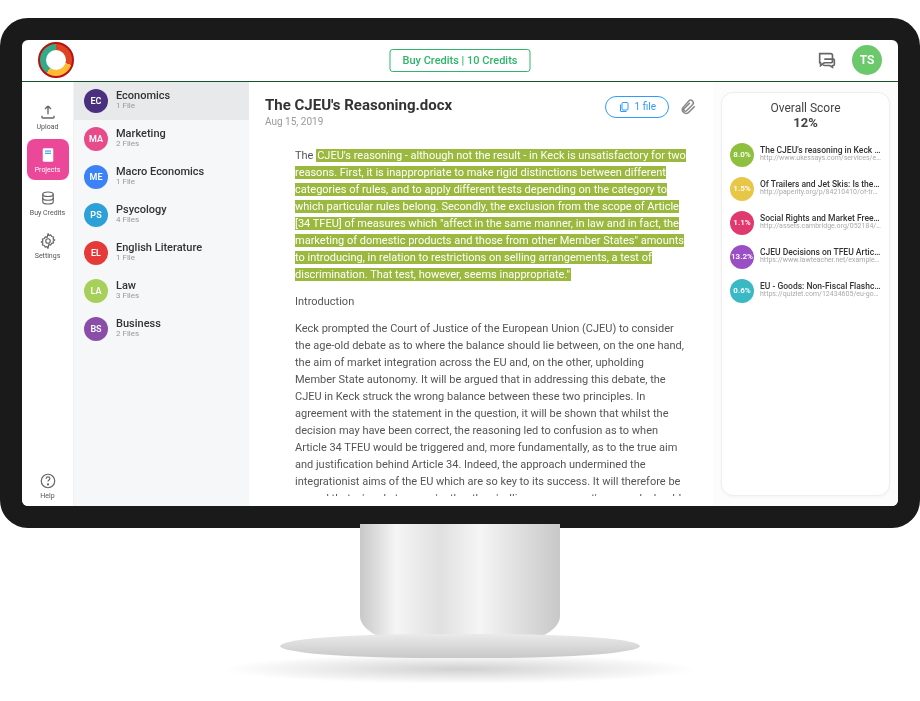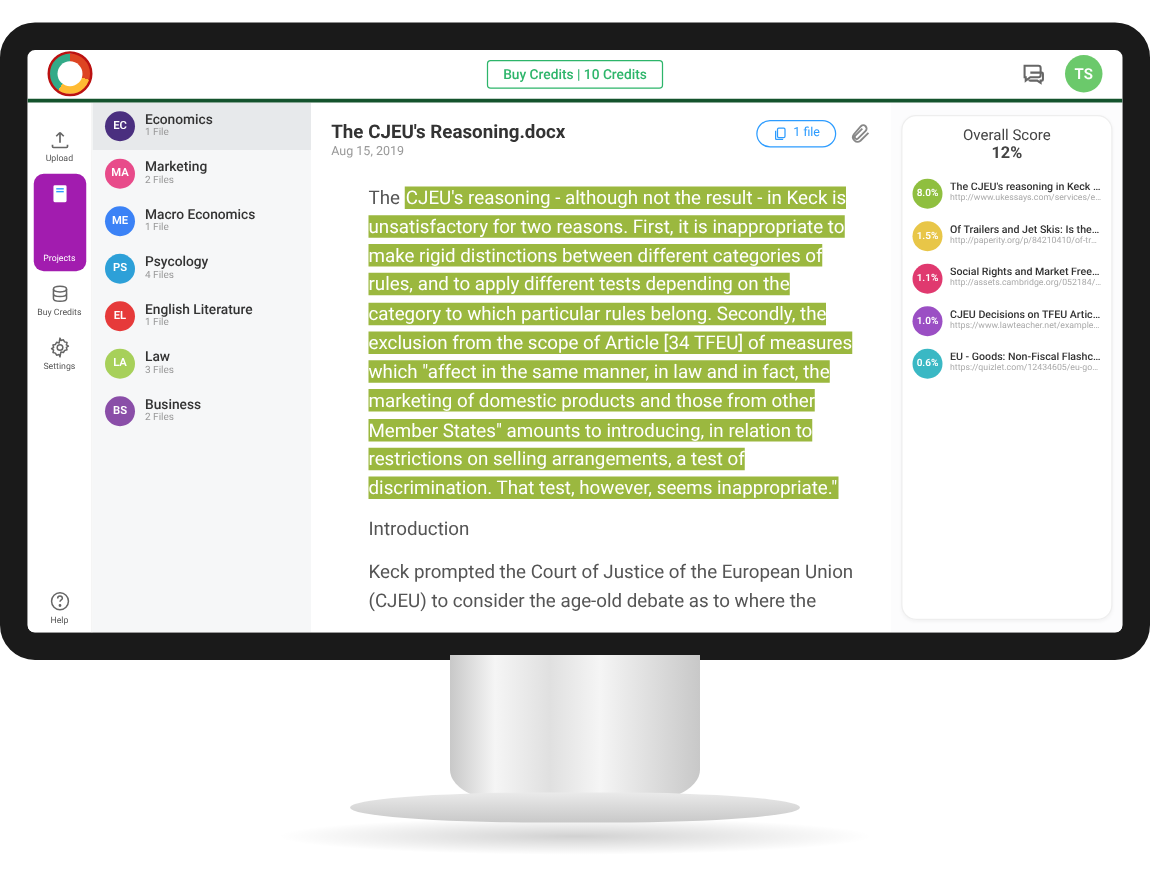--- a/index.html
+++ b/index.html
@@ -4,54 +4,54 @@
 <style>
 * { margin: 0; padding: 0; box-sizing: border-box; font-family: -apple-system, BlinkMacSystemFont, "Segoe UI", Roboto, sans-serif; }
 body { background: #fff; display: flex; justify-content: center; align-items: center; min-height: 701px; }
 
 .monitor { width: 920px; position: relative; }
 .screen { background: #fff; border: 22px solid #1a1a1a; border-radius: 28px; height: 510px; overflow: hidden; display: flex; flex-direction: column; }
 .stand-neck { width: 200px; height: 120px; background: linear-gradient(90deg, #c8c8c8 0%, #f5f5f5 18%, #e0e0e0 40%, #f5f5f5 60%, #c8c8c8 100%); margin: 0 auto; border-radius: 0 0 60px 60px / 0 0 28px 28px; position: relative; top: -4px; }
 .stand-base { width: 360px; height: 24px; background: linear-gradient(180deg,#eaeaea,#c8c8c8); margin: 0 auto; border-radius: 50%/60%; position: relative; top: -14px; }
 .stand-shadow { width: 480px; height: 30px; background: radial-gradient(ellipse at center, rgba(0,0,0,.18), rgba(0,0,0,0) 70%); margin: -18px auto 0; border-radius:50%; }
 
-.topbar { height: 42px; display:flex; align-items:center; padding: 0 16px; position:relative; border-bottom:3px solid #14532d; }
+.topbar { height: 42px; display:flex; align-items:center; padding: 0 16px; position:relative; border-bottom:1px solid #14532d; }
 .logo { width:36px; height:36px; border-radius:50%; background: conic-gradient(#d42 0 30%, #fb3 30% 60%, #3a8 60% 100%); border:2px solid #b11; position:relative; }
 .logo::after { content:""; position:absolute; inset:6px; background:#fff; border-radius:50%; }
 .credits-pill { position:absolute; left:50%; transform:translateX(-50%); border:1.5px solid #2db56a; color:#2db56a; padding:4px 12px; font-size:11px; border-radius:3px; font-weight:500; }
 .topbar-right { margin-left:auto; display:flex; align-items:center; gap:14px; }
 .chat-icon { width:22px; height:22px; color:#666; }
 .avatar { width:30px; height:30px; border-radius:50%; background:#6bc96b; color:#fff; display:flex; align-items:center; justify-content:center; font-size:12px; font-weight:600; }
 
 .body { flex:1; display:flex; overflow:hidden; }
 
 .leftnav { width:52px; background:#fff; display:flex; flex-direction:column; align-items:center; padding-top:14px; gap:2px; border-right:1px solid #f2f2f2; }
 .leftnav-item { display:flex; flex-direction:column; align-items:center; padding:6px 2px; width:42px; border-radius:8px; cursor:pointer; }
-.leftnav-item.active { background:#a21caf; color:#fff;gap:37px; }
+.leftnav-item.active { background:#ec4899; color:#fff; }
 .leftnav-item .nav-ic { width:20px; height:20px; display:flex; align-items:center; justify-content:center; font-size:16px; }
 .leftnav-item .nav-lbl { font-size:7px; margin-top:1px; color:#555; }
 .leftnav-item.active .nav-lbl { color:#fff; }
 .leftnav-spacer { flex:1; }
 
 .projects-col { width:175px; background:#f6f7f8; overflow-y:auto; }
 .proj-item { display:flex; align-items:center; gap:8px; padding:7px 10px; cursor:pointer; }
 .proj-item.active { background:#e7e9eb; }
 .proj-badge { width:24px; height:24px; border-radius:50%; color:#fff; display:flex; align-items:center; justify-content:center; font-size:9px; font-weight:600; flex-shrink:0; }
 .proj-meta { line-height:1.1; }
 .proj-name { font-size:11px; color:#333; font-weight:500; }
 .proj-sub { font-size:8px; color:#999; }
 
 .doc-pane { flex:1; padding:14px 16px 10px 16px; overflow:hidden; display:flex; flex-direction:column; background:#fff; }
 .doc-head { display:flex; align-items:flex-start; justify-content:space-between; margin-bottom:20px; }
 .doc-title { font-size:15px; font-weight:700; color:#333; }
 .doc-date { font-size:10px; color:#999; margin-top:2px; }
 .doc-actions { display:flex; align-items:center; gap:10px; }
 .file-chip { border:1.5px solid #2d9cff; color:#2d9cff; border-radius:14px; padding:4px 12px; font-size:10px; display:flex; align-items:center; gap:5px; }
 .clip-ic { color:#888; font-size:16px; }
-.doc-body { flex:1; overflow-y:auto; padding: 0 10px 0 30px; font-size:15px; line-height:1.55; color:#555; }
+.doc-body { flex:1; overflow-y:auto; padding: 0 10px 0 30px; font-size:11px; line-height:1.55; color:#555; }
 .doc-body .hl { background:#9bb83f; color:#fff; padding:0 1px; }
 .doc-body p { margin-bottom:10px; }
 .doc-body .intro-lead { display:inline; }
 
 .score-pane { width:185px; padding:10px 8px; background:#fcfcfd; }
 .score-card { border:1px solid #eee; border-radius:12px; padding:8px 6px; background:#fff; height:100%; box-shadow:0 1px 3px rgba(0,0,0,.04); }
 .score-title { text-align:center; font-size:12px; font-weight:400; color:#444; }
 .score-val { text-align:center; font-size:13px; font-weight:700; color:#444; margin-bottom:8px; }
 .match-row { display:flex; align-items:center; gap:6px; padding:5px 2px; }
 .match-pct { width:24px; height:24px; border-radius:50%; color:#fff; font-size:8px; font-weight:600; display:flex; align-items:center; justify-content:center; flex-shrink:0; }
@@ -235,21 +235,21 @@
                 </div>
               </div>
               <div class="match-row">
                 <div class="match-pct" style="background:#e0396f">1.1%</div>
     <div class="match-txt">
                   <div class="match-t">Social Rights and Market Freedo...</div>
     <div class="match-u">http://assets.cambridge.org/052184/1267/fr...</div>
                 </div>
               </div>
               <div class="match-row">
-                <div class="match-pct" style="background:#9b4fc4">1.0%</div>
+                <div class="match-pct" style="background:#9b4fc4">13.2%</div>
     <div class="match-txt">
                   <div class="match-t">CJEU Decisions on TFEU Articl...</div>
     <div class="match-u">https://www.lawteacher.net/example-essay...</div>
                 </div>
               </div>
               <div class="match-row">
                 <div class="match-pct" style="background:#3ab8c4">0.6%</div>
     <div class="match-txt">
                   <div class="match-t">EU - Goods: Non-Fiscal Flashc...</div>
     <div class="match-u">https://quizlet.com/12434605/eu-goods-no...</div>

